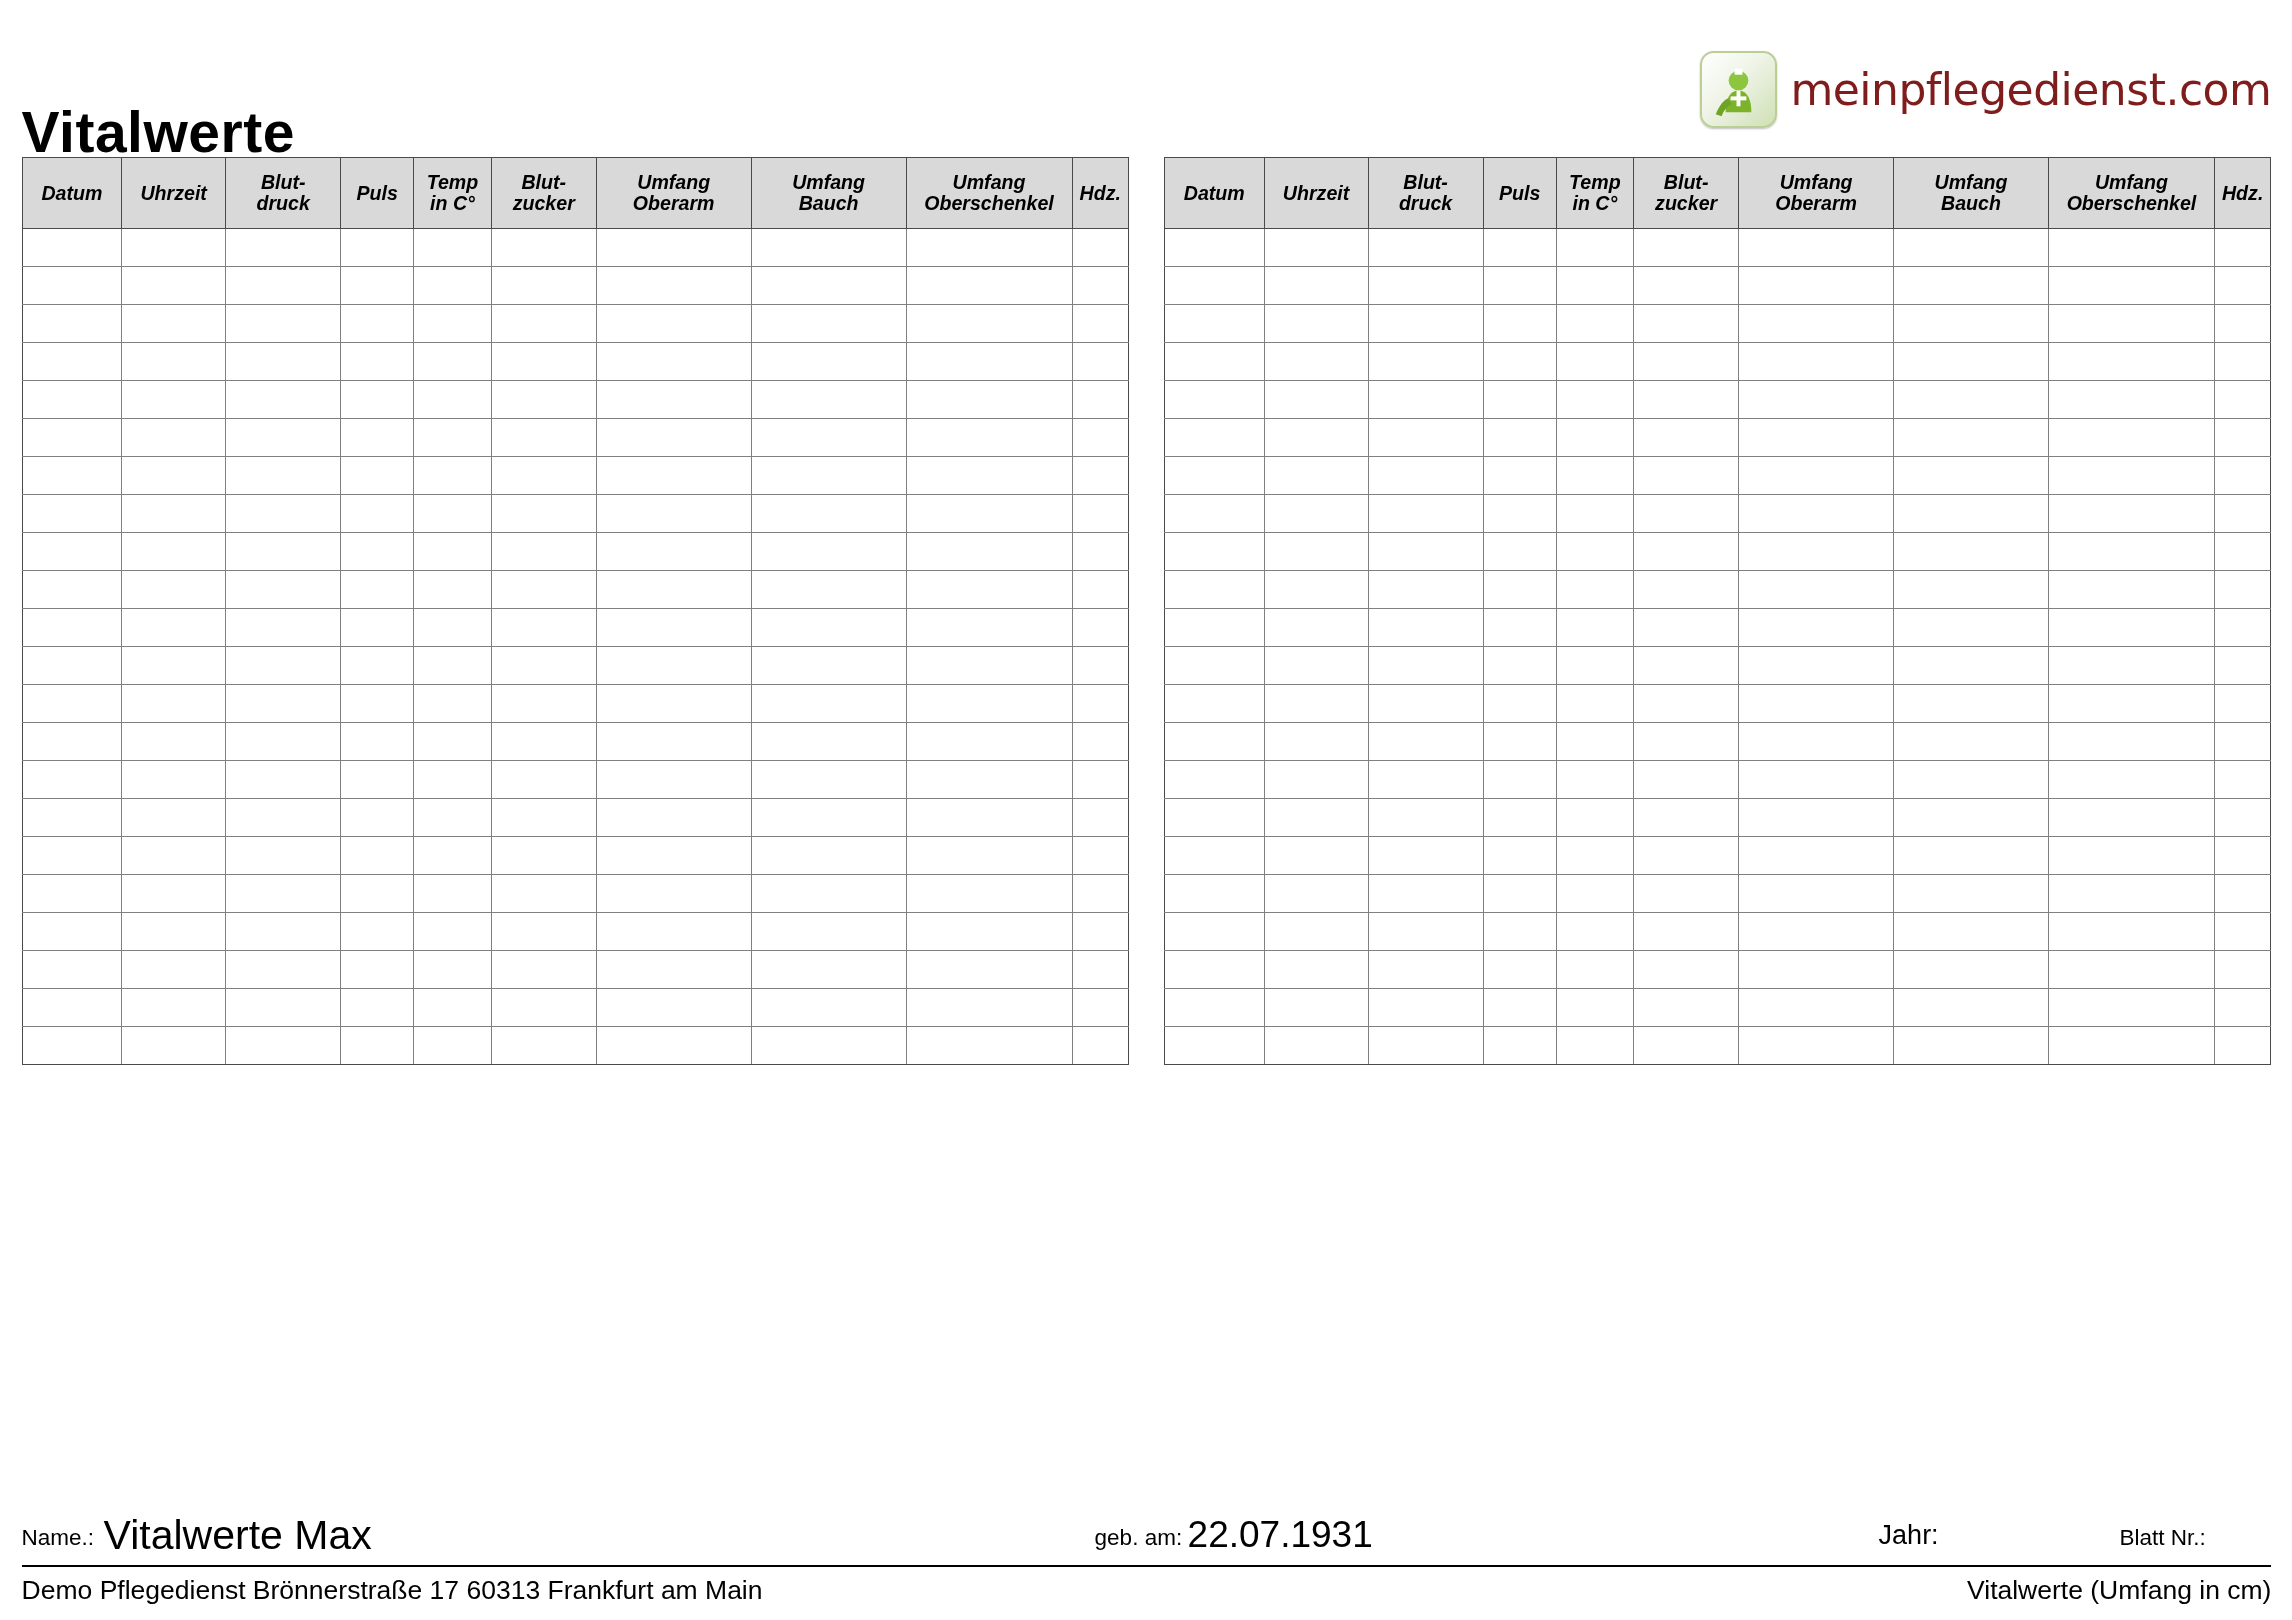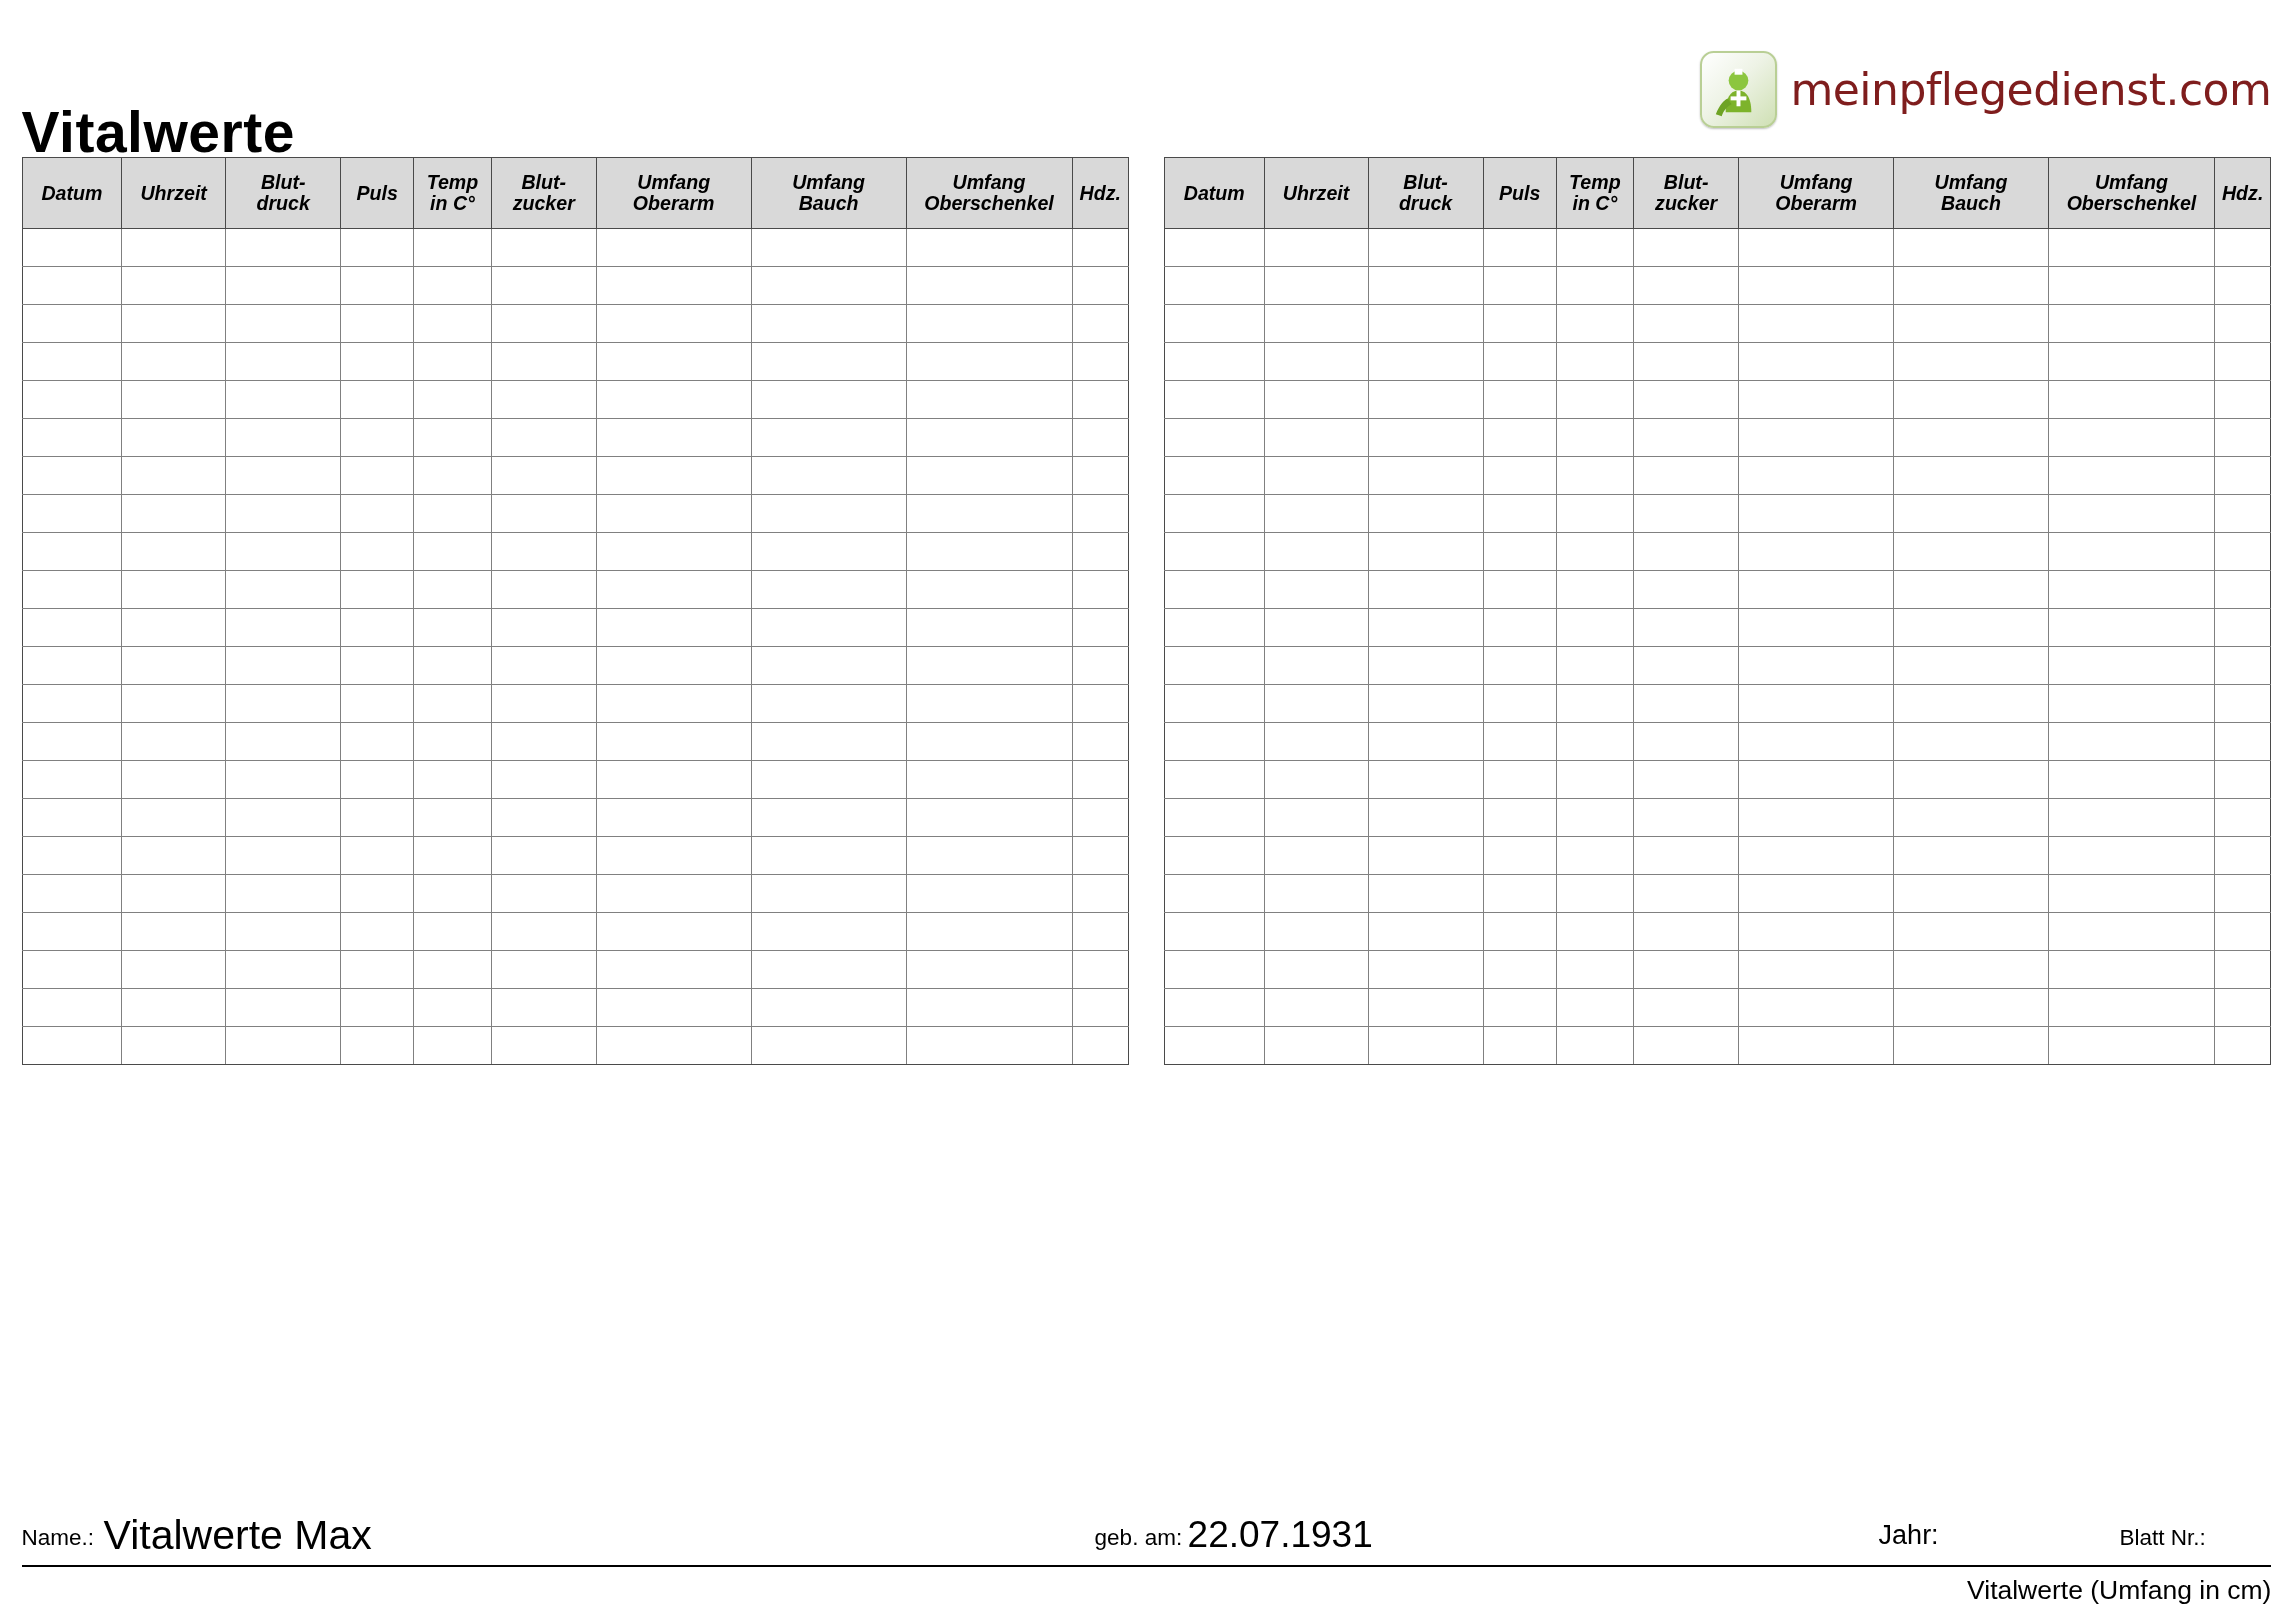--- a/index.html
+++ b/index.html
@@ -807,18 +807,19 @@
   <div class="footer">
     <div class="footer-row1">
       <span class="f-name-label">Name.:</span>
       <span class="f-name-value">Vitalwerte Max</span>
       <span class="f-geb-label">geb. am:</span>
       <span class="f-geb-value">22.07.1931</span>
       <span class="f-jahr-label">Jahr:</span>
       <span class="f-blatt-label">Blatt Nr.:</span>
     </div>
     <div class="footer-row2">
+      <span class="f-company">Demo Pflegedienst   Brönnerstraße 17  60313 Frankfurt am Main</span>
       <span class="f-docinfo">Vitalwerte (Umfang in cm)</span>
     </div>
   </div>
 
 </div>
 
 
 </body></html>

